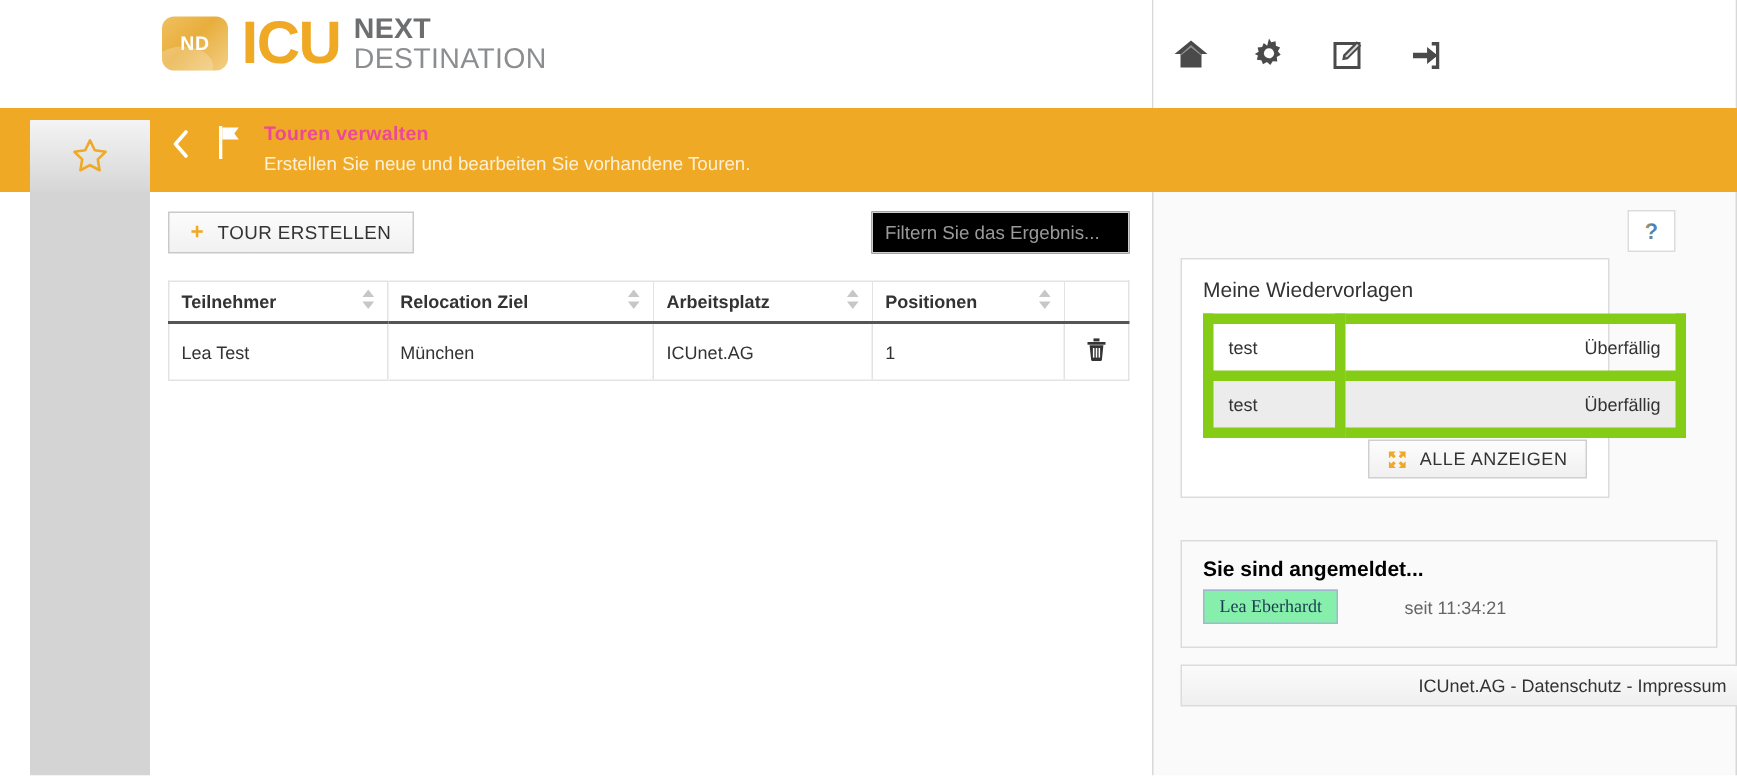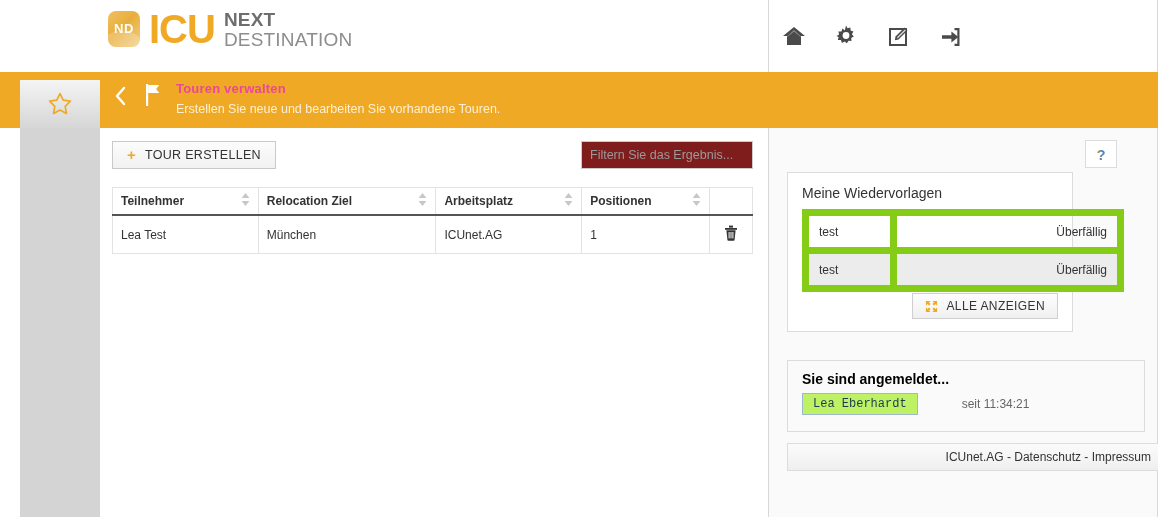--- a/index.html
+++ b/index.html
@@ -11,21 +11,21 @@
     overflow: hidden;
   }
   #root { position: relative; width: 1158px; height: 517px; background:#fff; }
 
   
   .logo-wrap {
     position: absolute; left: 108px; top: 8px;
     display: flex; align-items: center; gap: 9px;
   }
   .logo-mark {
-    width: 32px; height: 36px; border-radius: 8px;
+    width: 44px; height: 36px; border-radius: 8px;
     background: linear-gradient(135deg,#f0c060 0%, #e8ae3c 45%, #f3cf86 100%);
     position: relative; overflow: hidden;
     display:flex; align-items:center; justify-content:center;
   }
   .logo-mark::after{
     content:""; position:absolute; left:-6px; bottom:-10px;
     width:40px; height:26px; border-radius:50%;
     background: rgba(255,255,255,.22);
   }
   .logo-mark-text{
@@ -99,23 +99,23 @@
     border:1px solid #cfcfcf; background:linear-gradient(#fdfdfd,#f0f0f0);
     display:flex;align-items:center; justify-content:space-between; gap:8px;
     font-size:12px; color:#333; cursor:pointer; letter-spacing:.4px;
     font-family:"Liberation Sans", sans-serif;
   }
 
   #card-login{ left:18px; top:360px; width:358px; height:72px; background:#fafafa; }
   .login-title{ font-size:14px; color:#000000; font-weight:bold; padding:10px 0 0 14px; }
   .login-row{ display:flex; align-items:center; padding:6px 0 0 14px; gap:44px;}
   .login-user{
-    border:1px solid #9fb8cf; background:#bef264; color:#1b3a52;
+    border:1px solid #9fb8cf; background:#86efac; color:#1b3a52;
     font-size:12px; padding:3px 10px; cursor:pointer;
-    font-family:Liberation Mono, monospace;
+    font-family:Liberation Serif, serif;
   }
   .login-since{ font-size:12px; color:#666; }
 
   .footerbar{
     position:absolute; left:18px; top:443px; width:375px; height:28px;
     background:linear-gradient(#fbfbfb,#efefef); border:1px solid #dcdcdc;
     display:flex; align-items:center; justify-content:flex-end; padding-right:10px;
   }
   .footerbar span{ font-size:12px; color:#333; }
 
@@ -152,21 +152,21 @@
   .btn-create{
     position:absolute; left:12px; top:13px; height:28px; padding:0 14px;
     border:1px solid #c9c9c9; background:linear-gradient(#fcfcfc,#f1f1f1);
     display:flex; align-items:center; gap:9px; cursor:pointer;
     font-size:12.5px; color:#333; letter-spacing:.3px;
     font-family:"Liberation Sans", sans-serif;
   }
   .plus{ color:#EFA924; font-size:15px; font-weight:bold; line-height:12px;}
   .filter-input{
     position:absolute; left:481px; top:13px; width:172px; height:28px;
-    border:1px solid #cccccc; background:#7f1d1d; font-size:12.5px; color:#9a9a9a;
+    border:1px solid #cccccc; background:#000000; font-size:12.5px; color:#9a9a9a;
     padding:0 8px; outline:none; font-family:"Liberation Sans", sans-serif;
   }
   .filter-input::placeholder{ color:#9a9a9a; }
 
   table.grid{ position:absolute; left:12px; top:59px; width:641px; border-collapse:collapse; }
   table.grid th{
     font-size:12px; color:#333; font-weight:bold; text-align:left;
     padding:6px 8px; border-bottom:2px solid #555;
     border-left:1px solid #e3e3e3; border-top:1px solid #e3e3e3;
     height:25px; position:relative; background:#fff;

